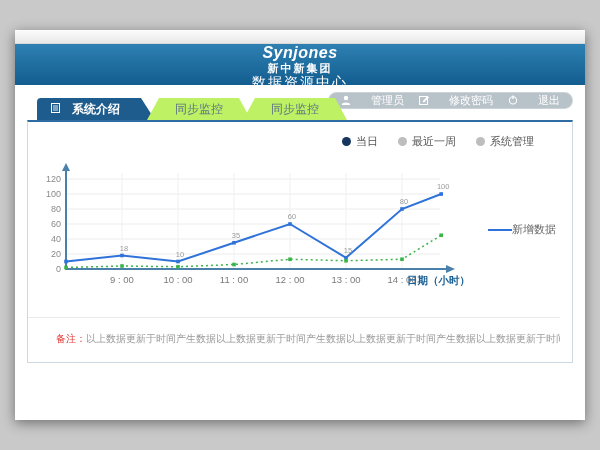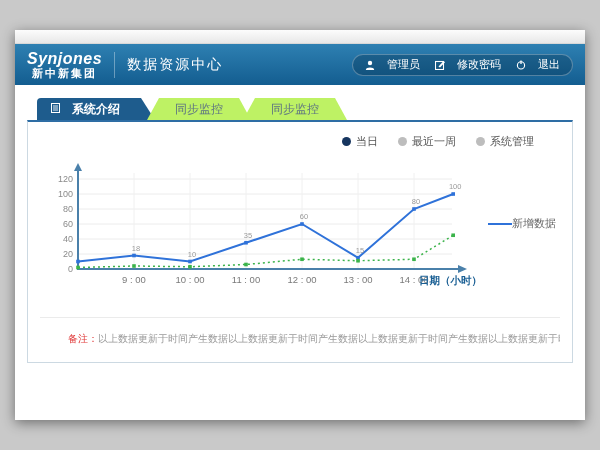--- a/index.html
+++ b/index.html
@@ -13,34 +13,34 @@
     position:absolute; left:15px; top:30px; width:570px; height:390px;
     background:#ffffff; box-shadow:0 3px 12px rgba(0,0,0,0.45);
   }
   .window-topstrip {
     height:14px; background:linear-gradient(#fcfcfc,#e8e8e8);
     border-bottom:1px solid #d8d8d8;
   }
   
   .header {
     height:41px; background:linear-gradient(#2e80b2,#135d90);
-    display:flex; align-items:center; padding:0 12px;
+    display:flex; align-items:center; padding:0 12px;flex-direction:column;
   }
   .logo { color:#fff; text-align:center; line-height:1.1; cursor:pointer; }
   .logo-name { font-style:italic; font-weight:bold; font-size:16px; letter-spacing:0.5px; }
   .logo-sub { font-size:11px; font-weight:bold; letter-spacing:2px; }
   .logo-divider { width:1px; height:26px; background:rgba(255,255,255,0.35); margin:0 12px; }
   .app-title { color:#fff; font-size:14px; letter-spacing:2px; }
   .user-pill {
     margin-left:auto; background:rgba(0,35,62,0.28);
     border:1px solid rgba(255,255,255,0.28); border-radius:12px;
     height:22px; display:flex; align-items:center; padding:0 12px; gap:15px;
     color:#fff; font-size:11px;
   }
-  .user-item { display:flex; align-items:center; gap:12px; cursor:pointer; white-space:nowrap; }
+  .user-item { display:flex; align-items:center; gap:20px; cursor:pointer; white-space:nowrap; }
   .user-item svg { display:block; }
   
   .navbar {
     height:27px; background:linear-gradient(#ffffff,#e4e4e4);
     border-bottom:1px solid #cfcfcf; display:flex; align-items:center; padding-left:20px;
   }
   .nav-item {
     color:#1f4e79; font-weight:bold; font-size:12px; padding:0 24px;
     border-right:1px solid #c6c6c6; cursor:pointer; line-height:16px;
   }
@@ -57,33 +57,33 @@
     border-radius:4px 0 0 0;
     display:flex; align-items:center; gap:12px; padding-left:14px;
   }
   .tab-inactive {
     background:#bef264; color:#5d7382; width:104px; text-align:center; font-weight:normal;
     clip-path:polygon(12px 0, calc(100% - 12px) 0, 100% 100%, 0 100%);
     margin-left:-8px;
   }
   .panel {
     border:1px solid #ccd9e2; border-top:2px solid #2e6da4;
-    background:#fff; padding:8px 12px 10px 12px;
+    background:#fff; padding:8px 12px 10px 0;
   }
   
   .filter-row { display:flex; justify-content:flex-end; gap:20px; padding:4px 26px 0 0; }
   .radio-item { display:flex; align-items:center; gap:5px; font-size:11px; color:#555; cursor:pointer; }
   .radio-dot { width:9px; height:9px; border-radius:50%; background:#bdbdbd; }
   .radio-dot.selected { background:#16355f; }
   
   .chart-area { display:flex; margin-top:2px; }
   .chart-main { flex:1; }
   .ylabel { color:#1a5f94; font-size:11.5px; font-weight:bold; margin:0 0 0 14px; }
   .chart-legend { width:72px; padding-top:62px; }
-  .legend-item { display:flex; align-items:center; font-size:11px; color:#666; margin:3px 0; }
+  .legend-item { display:flex; align-items:center; font-size:11px; color:#666; margin:9px 0; }
   .legend-swatch { width:24px; height:0; }
   .legend-swatch.solid  { border-top:2px solid #2f72d9; }
   .legend-swatch.dotted { border-top:2px dotted #3bb34a; }
   
   .note {
     margin-top:10px; border-top:1px solid #ebebeb;
     padding:14px 4px 6px 28px; font-size:10px; color:#9a9a9a;
     white-space:nowrap; overflow:hidden;
   }
   .note-label { color:#e03a3a; }

